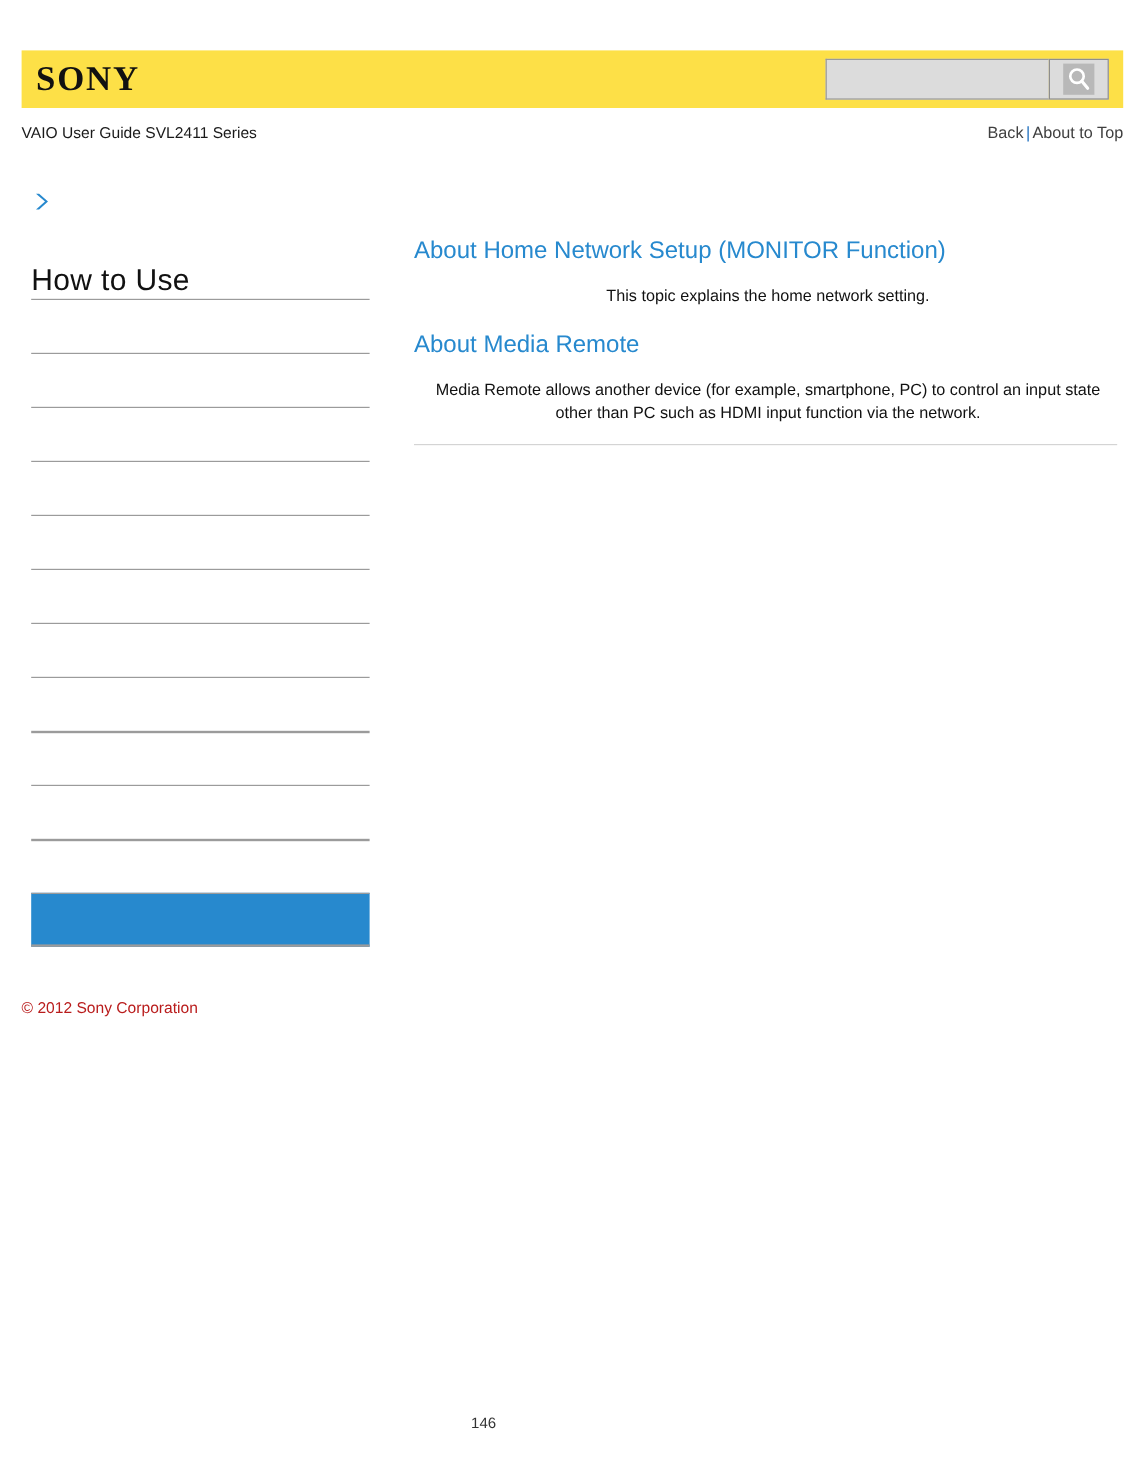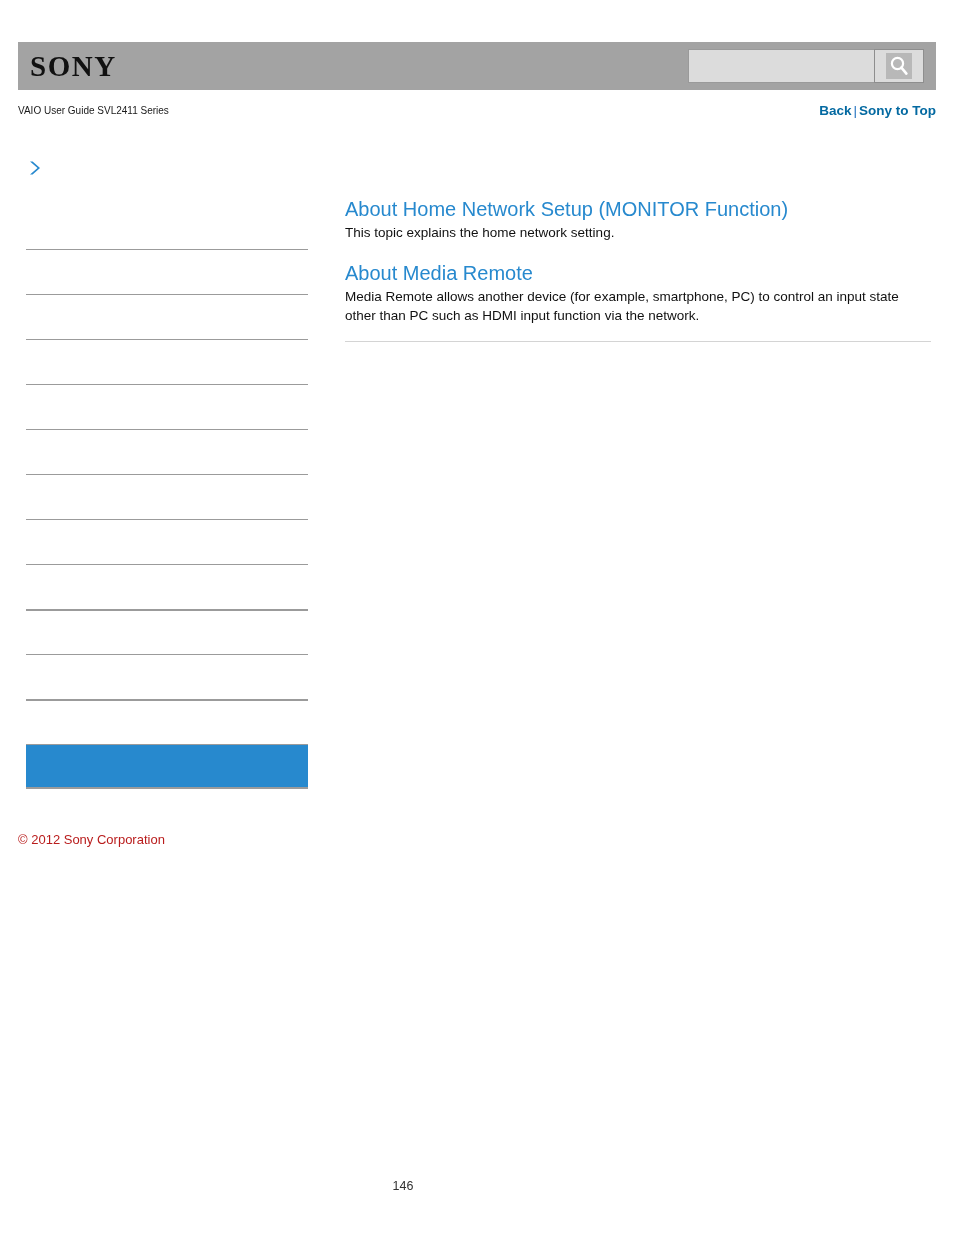--- a/index.html
+++ b/index.html
@@ -24,21 +24,21 @@
     width: 954px; height: 1235px;
   }
 
   
   .brandbar {
     position: absolute;
     left: 18px;
     top: 42px;
     width: 918px;
     height: 48px;
-    background: #a3a3a3;
+    background: #fde047;
     box-sizing: border-box;
   }
   .sony-logo {
     position: absolute;
     left: 12px;
     top: 8px;
     font-family: "Liberation Serif", serif;
     font-weight: bold;
     font-size: 29px;
     letter-spacing: 1.5px;
@@ -96,38 +96,37 @@
     position: absolute;
     left: 18px;
     top: 101px;
     width: 918px;
     height: 20px;
   }
   .guide-title {
     position: absolute;
     left: 0;
     top: 0;
-    font-size: 10px;
+    font-size: 13px;
     color: #1a1a1a;
     line-height: 20px;
     white-space: nowrap;
   }
   .topnav {
     position: absolute;
     right: 0;
     top: 0;
     font-size: 13.5px;
     line-height: 20px;
     white-space: nowrap;
     color: #1f6fbf;
   }
   .topnav a {
-    color: #0369a1;
+    color: #404040;
     text-decoration: none;
-    font-weight: bold;
   }
   .topnav .sep {
     color: #1f6fbf;
     padding: 0 2px;
   }
 
   
   .sidebar {
     position: absolute;
     left: 26px;
@@ -208,22 +207,23 @@
     font-size: 20px;
     line-height: 22px;
     color: #2789ce;
     text-decoration: none;
     margin-bottom: 3px;
   }
   .topic-desc {
     font-size: 13.5px;
     line-height: 19px;
     color: #111111;
-    margin: 0;
+    margin: 17px;
     max-width: 585px;
+    text-align: center;
   }
   .content-rule {
     width: 586px;
     height: 0;
     border: none;
     border-top: 1px solid #d4d4d4;
     margin: 14px 0 0 0;
   }
 
   
@@ -256,32 +256,33 @@
             <line x1="13.4" y1="12.6" x2="18.4" y2="18.6" stroke="#ffffff" stroke-width="2.6" stroke-linecap="round"></line>
           </svg>
         </span>
       </button>
     </div>
   </div>
 
   <div class="subhead">
     <div class="guide-title">VAIO User Guide SVL2411 Series</div>
     <div class="topnav">
-      <a href="#">Back</a><span class="sep">|</span><a href="#">Sony to Top</a>
+      <a href="#">Back</a><span class="sep">|</span><a href="#">About to Top</a>
     </div>
   </div>
 
   <div class="sidebar">
     <span class="breadcrumb-arrow">
       <svg width="20" height="20" viewBox="0 0 20 20" aria-hidden="true">
         <path d="M4 3.5 L11.5 10 L4 16.5 L6.6 16.5 L14 10 L6.6 3.5 Z" fill="#2789ce"></path>
       </svg>
     </span>
   </div>
 
+  <h1 class="howto-heading">How to Use</h1>
 
   <div class="navlist">
       <div class="nav-item" style="height: 45px;">
         <span class="nav-label"></span>
       </div>
       <div class="nav-item" style="height: 45px;">
         <span class="nav-label"></span>
       </div>
       <div class="nav-item" style="height: 45px;">
         <span class="nav-label"></span>

